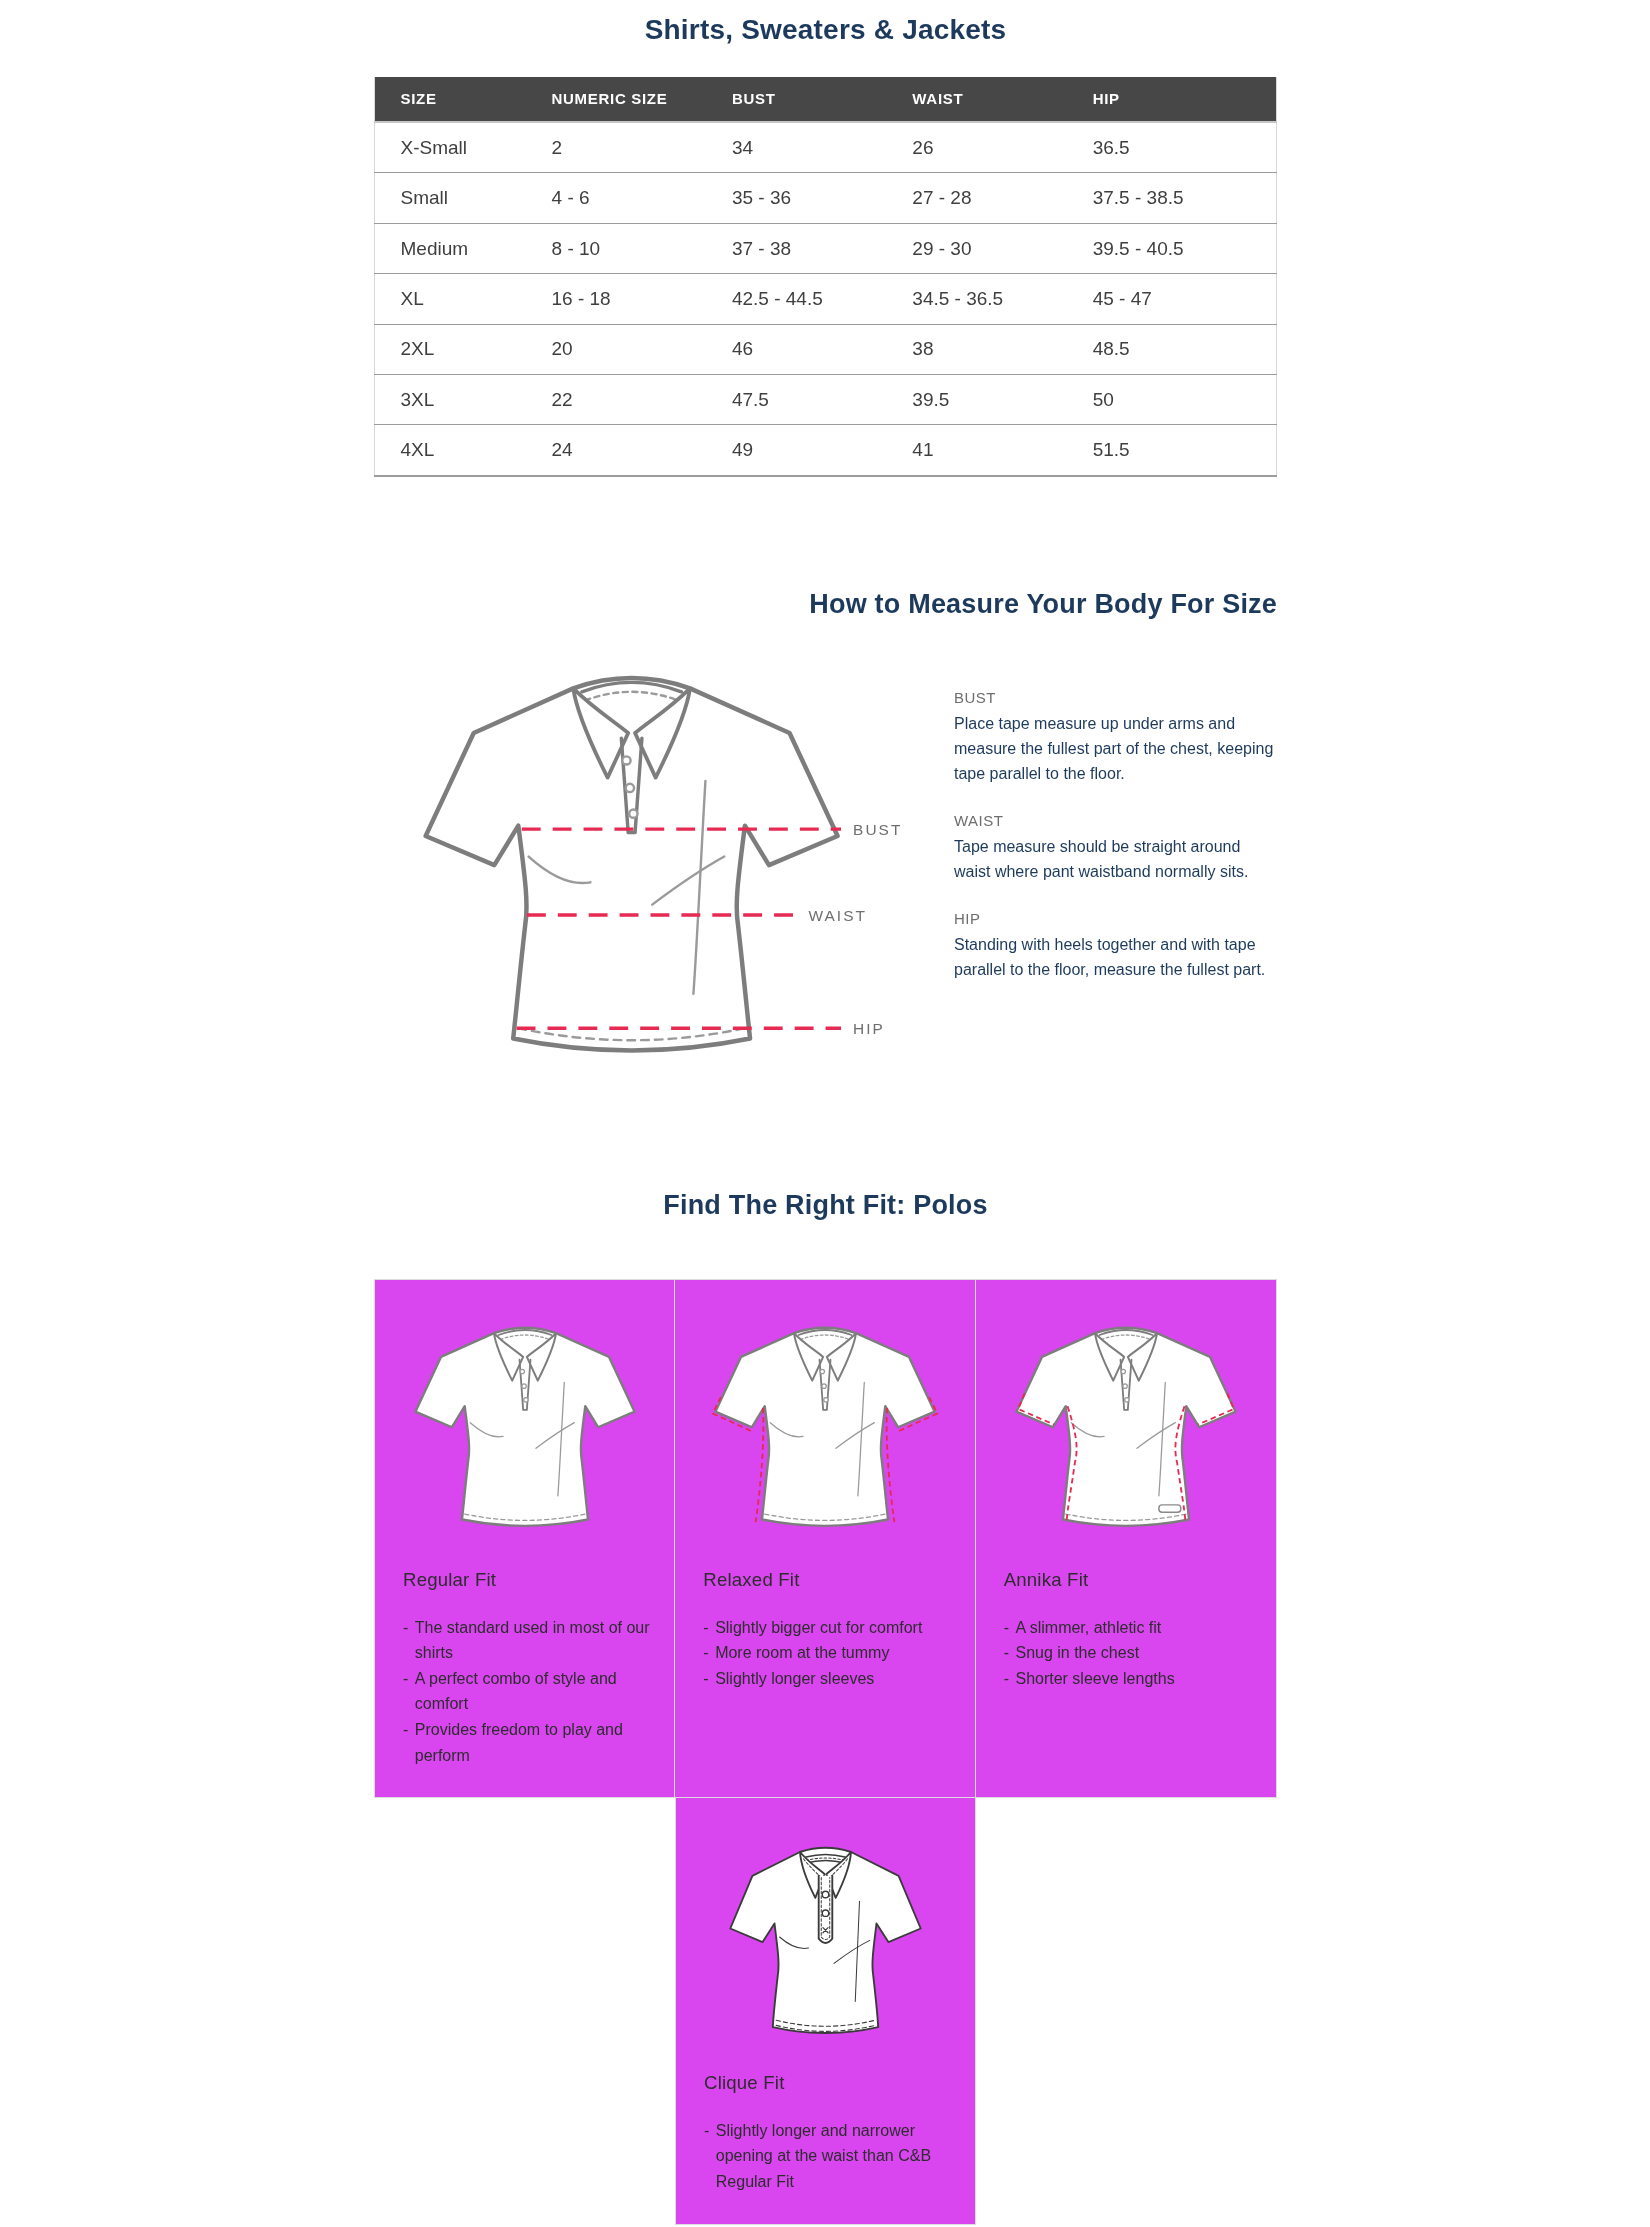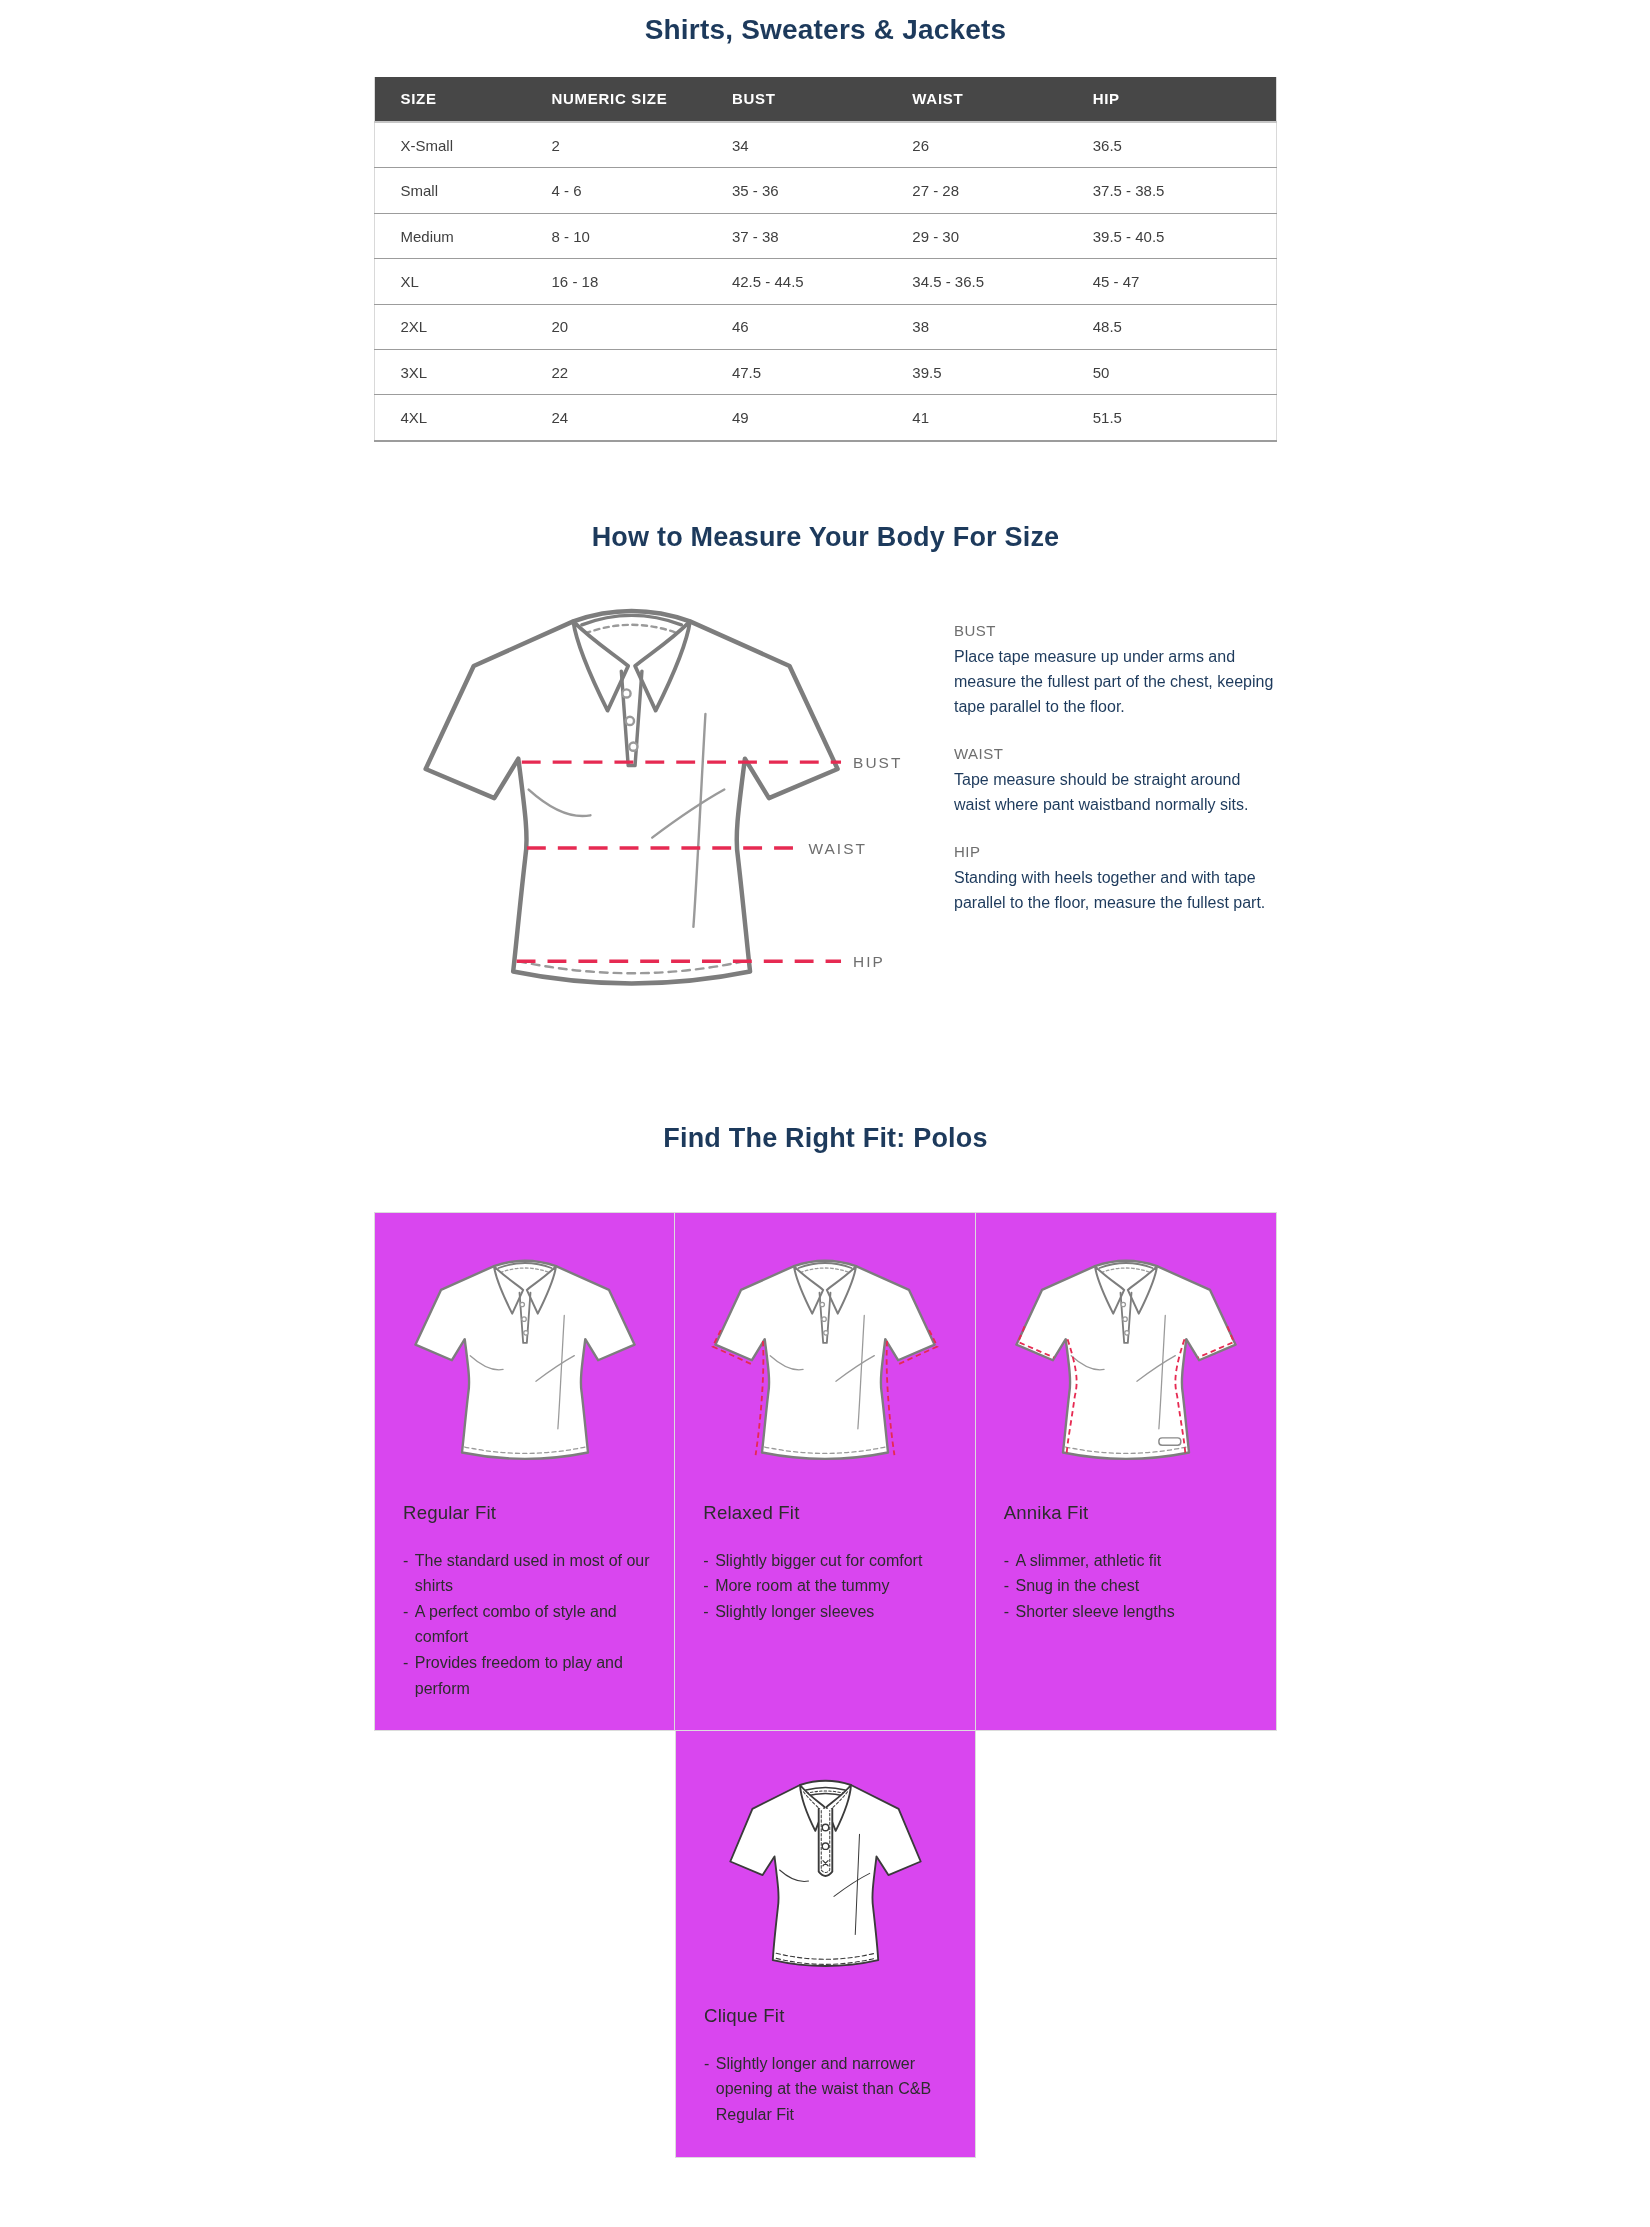--- a/index.html
+++ b/index.html
@@ -34,30 +34,30 @@
     color:#ffffff;
     font-size:15px;
     font-weight:700;
     letter-spacing:0.7px;
     text-align:left;
     padding:13.7px 0 13.7px 25.5px;
     border-bottom:2.5px solid #c6c6c6;
     text-transform:uppercase;
   }
   table.size-table td {
-    font-size:15px;
+    font-size:19px;
     color:#3f3f3f;
     text-align:left;
     padding:13.7px 0 13.7px 25.5px;
     border-bottom:1px solid #9c9c9c;
   }
   col.c1{width:16.8%} col.c2{width:20%} col.c3{width:20%} col.c4{width:20%} col.c5{width:23.2%}
 
   
-  h2#measure-title { margin-top:80px; font-size:27px; }
+  h2#measure-title { margin-top:112px; font-size:27px;text-align:right; }
   .measure-wrap { display:flex; align-items:flex-start; margin-top:10.8px; }
   .measure-illus { flex:none; width:553px; }
   .measure-illus svg { width:553px; height:460px; display:block; }
   .measure-text { flex:none; width:323px; margin-left:27px; margin-top:59px; }
   .mi { margin-bottom:25.5px; }
   .mi-h { font-size:15px; color:#6e6e6e; letter-spacing:0.5px; margin-bottom:5.9px; }
   .mi-p { font-size:16px; color:var(--heading_navy, #1d3a5c); line-height:1.55; }
 
   
   h2#fits-title { margin-top:100px; font-size:27px; }

